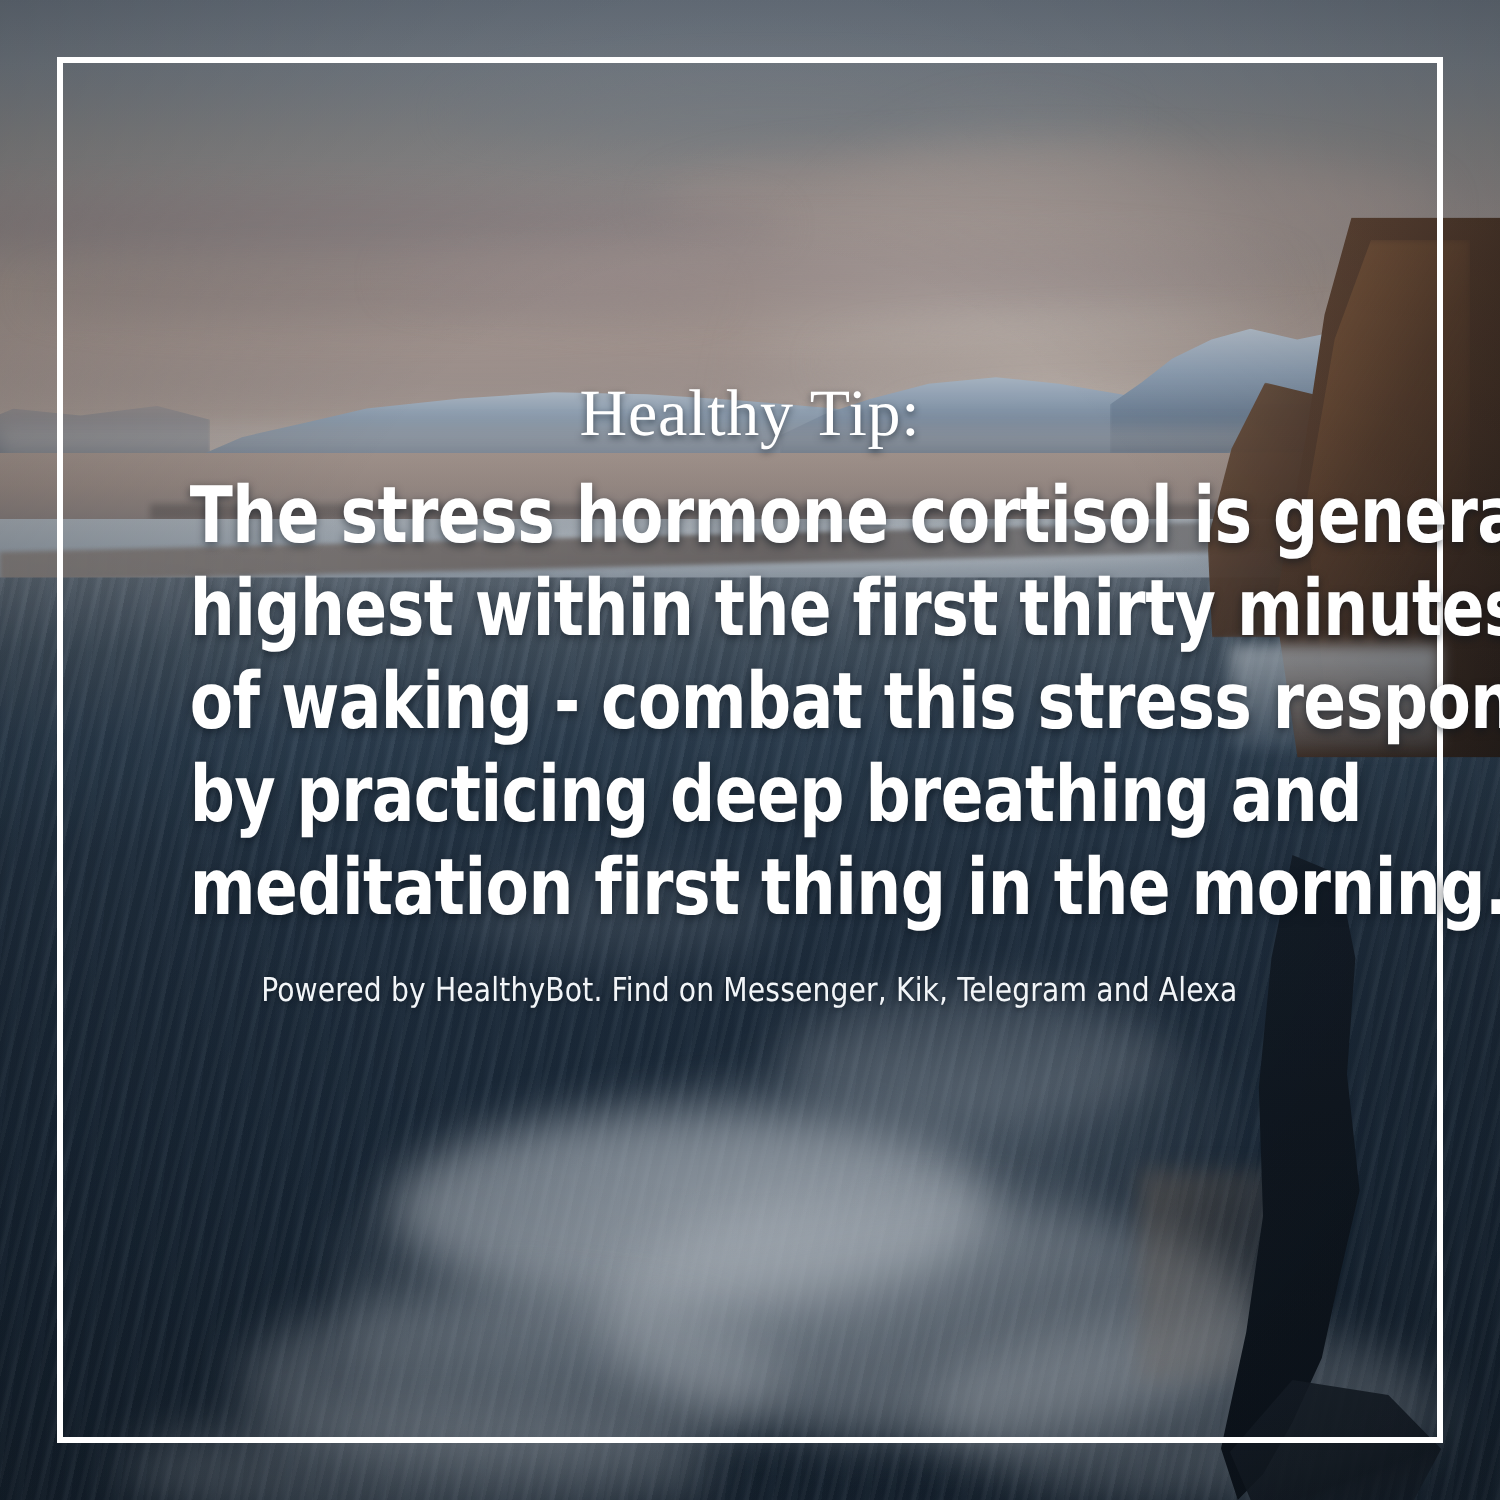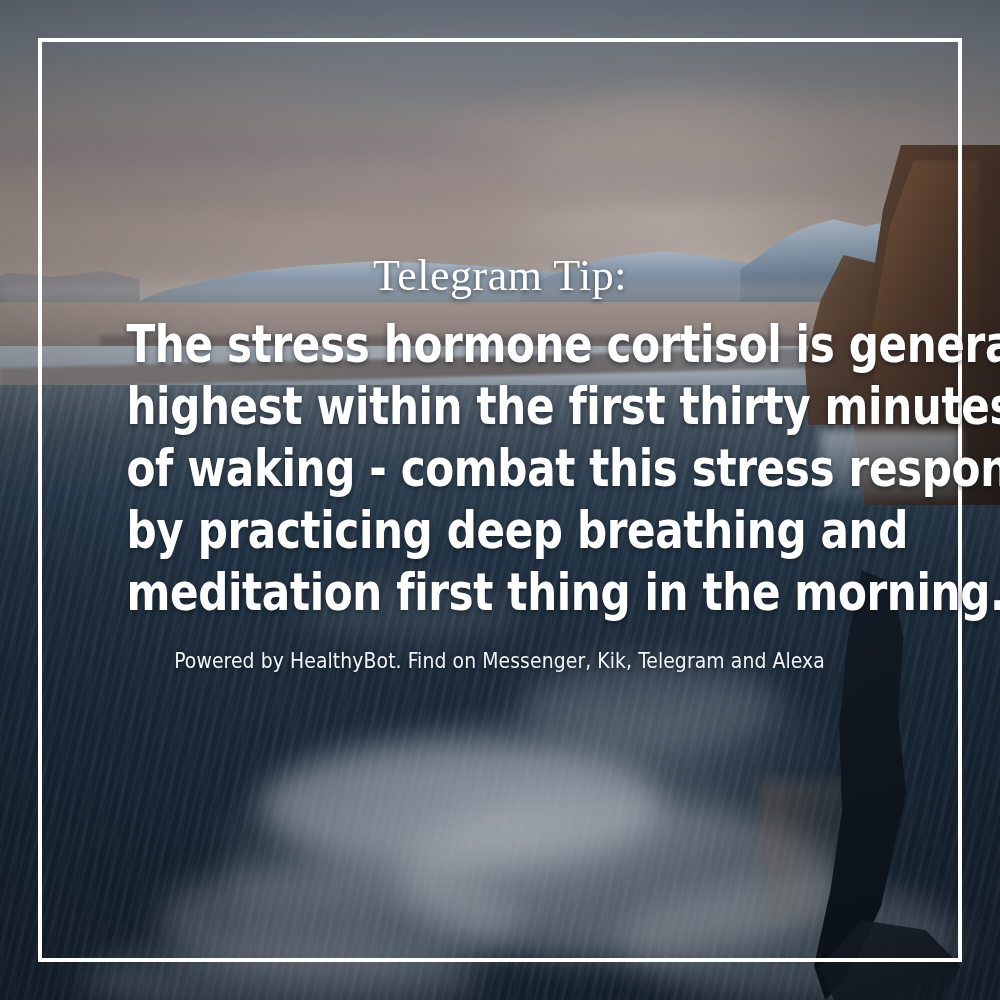--- a/index.html
+++ b/index.html
@@ -330,21 +330,21 @@
     <div class="stack-tail"></div>
 
     <div class="scrim"></div>
     <div class="vignette"></div>
   </div>
 
   <div id="frame"></div>
 
   <div id="content">
 
-    <div id="eyebrow">Telegram Tip:</div>
+    <div id="eyebrow">Healthy Tip:</div>
 
     <div id="quote">
       <span class="qline">The stress hormone cortisol is generally</span>
       <span class="qline">highest within the first thirty minutes</span>
       <span class="qline">of waking - combat this stress response</span>
       <span class="qline">by practicing deep breathing and</span>
       <span class="qline">meditation first thing in the morning.</span>
     </div>
 
     <div id="footer">Powered by HealthyBot. Find on Messenger, Kik, Telegram and Alexa</div>

